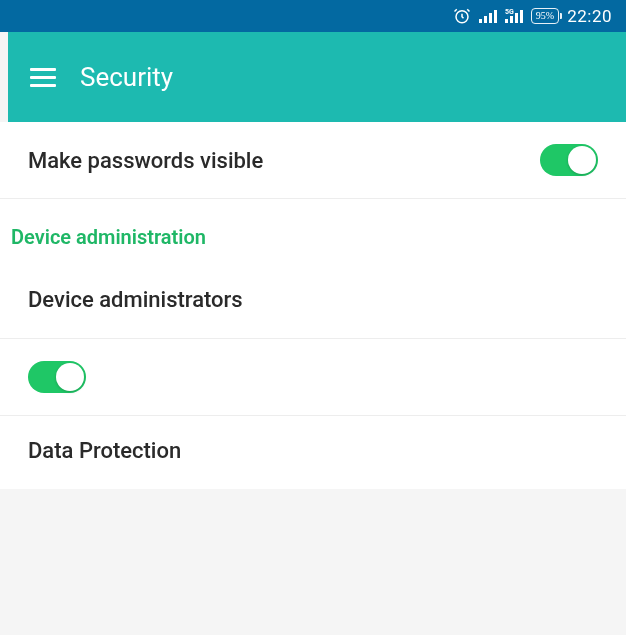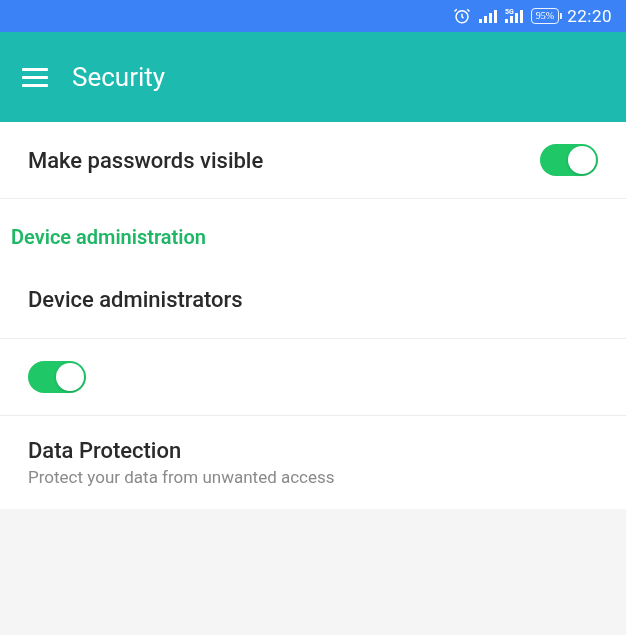--- a/index.html
+++ b/index.html
@@ -9,21 +9,21 @@
       font-family: -apple-system, BlinkMacSystemFont, 'Segoe UI', Roboto, sans-serif;
     }
     body {
       width: 626px;
       height: 635px;
       background: #f5f5f5;
       overflow: hidden;
     }
     .status-bar {
       height: 32px;
-      background: #3b82f6;
+      background: #0369a1;
       display: flex;
       justify-content: flex-end;
       align-items: center;
       padding: 0 14px;
       gap: 8px;
       color: #fff;
       font-size: 14px;
     }
     .status-bar .alarm-icon svg,
     .status-bar .signal-icon svg,
@@ -55,20 +55,21 @@
       font-weight: 400;
       letter-spacing: 0.5px;
     }
     .app-bar {
       height: 90px;
       background: #1dbab0;
       display: flex;
       align-items: center;
       padding: 0 22px;
       gap: 24px;
+      margin-left: 8px;
     }
     .menu-icon {
       display: flex;
       flex-direction: column;
       gap: 5px;
       cursor: pointer;
     }
     .menu-icon span {
       display: block;
       width: 26px;
@@ -197,17 +198,16 @@
     </div>
   </div>
 
   <div class="item">
     <div class="toggle"></div>
   </div>
 
   <div class="item no-border">
     <div class="item-text">
       <div class="item-title">Data Protection</div>
-      <div class="item-subtitle">Protect your data from unwanted access</div>
     </div>
   </div>
 
 </div>
 
 </body></html>

